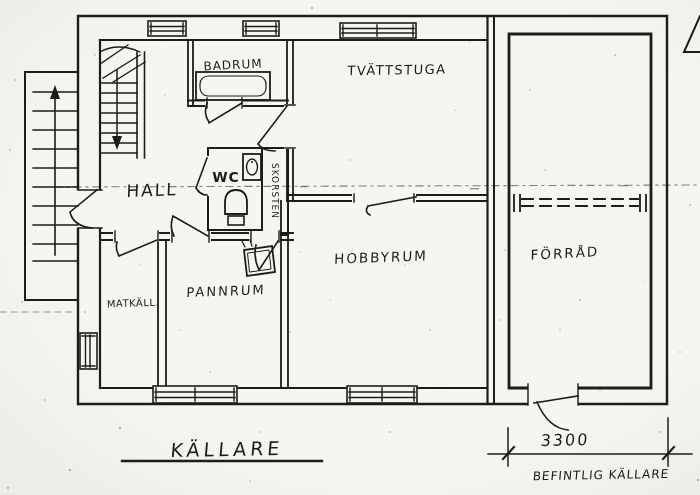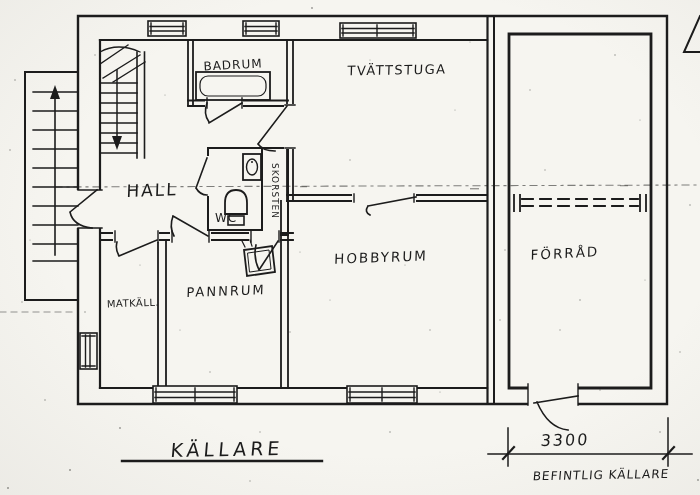--- a/index.html
+++ b/index.html
@@ -13,21 +13,21 @@
     background:radial-gradient(ellipse at 55% 45%, rgba(255,255,255,0) 60%, rgba(120,115,105,0.08) 100%);
   }
   svg.lines{position:absolute;left:0;top:0;z-index:1;}
   .lbl{
     position:absolute;z-index:2;color:#1c1c1c;white-space:nowrap;
     transform:translate(-50%,-50%);font-weight:normal;
   }
   .lbl.hall{font-size:17px;letter-spacing:2px;transform:translate(-50%,-50%) rotate(-2deg) skewX(-4deg);}
   .lbl.badrum{font-size:12px;letter-spacing:1px;transform:translate(-50%,-50%) rotate(-3deg);}
   .lbl.tvatt{font-size:13px;letter-spacing:1.5px;transform:translate(-50%,-50%) rotate(-1deg) skewX(-3deg);}
-  .lbl.wc{font-size:12px;font-weight:normal;letter-spacing:1px;margin-top:41px;}
+  .lbl.wc{font-size:14px;font-weight:bold;letter-spacing:1px;}
   .lbl.skorsten{
     font-size:9px;letter-spacing:1px;
     writing-mode:vertical-rl;
     transform:translate(-50%,-50%);
   }
   .lbl.matkall{font-size:10px;letter-spacing:0.5px;transform:translate(-50%,-50%) rotate(-2deg);}
   .lbl.pannrum{font-size:13px;letter-spacing:2px;transform:translate(-50%,-50%) rotate(-2deg) skewX(-4deg);}
   .lbl.hobby{font-size:13.5px;letter-spacing:2px;transform:translate(-50%,-50%) rotate(-2deg) skewX(-4deg);}
   .lbl.forrad{font-size:13.5px;letter-spacing:2px;transform:translate(-50%,-50%) rotate(-3deg) skewX(-4deg);}
   .lbl.title{font-size:19px;letter-spacing:4px;transform:translate(-50%,-50%) rotate(-1deg) skewX(-6deg);}

